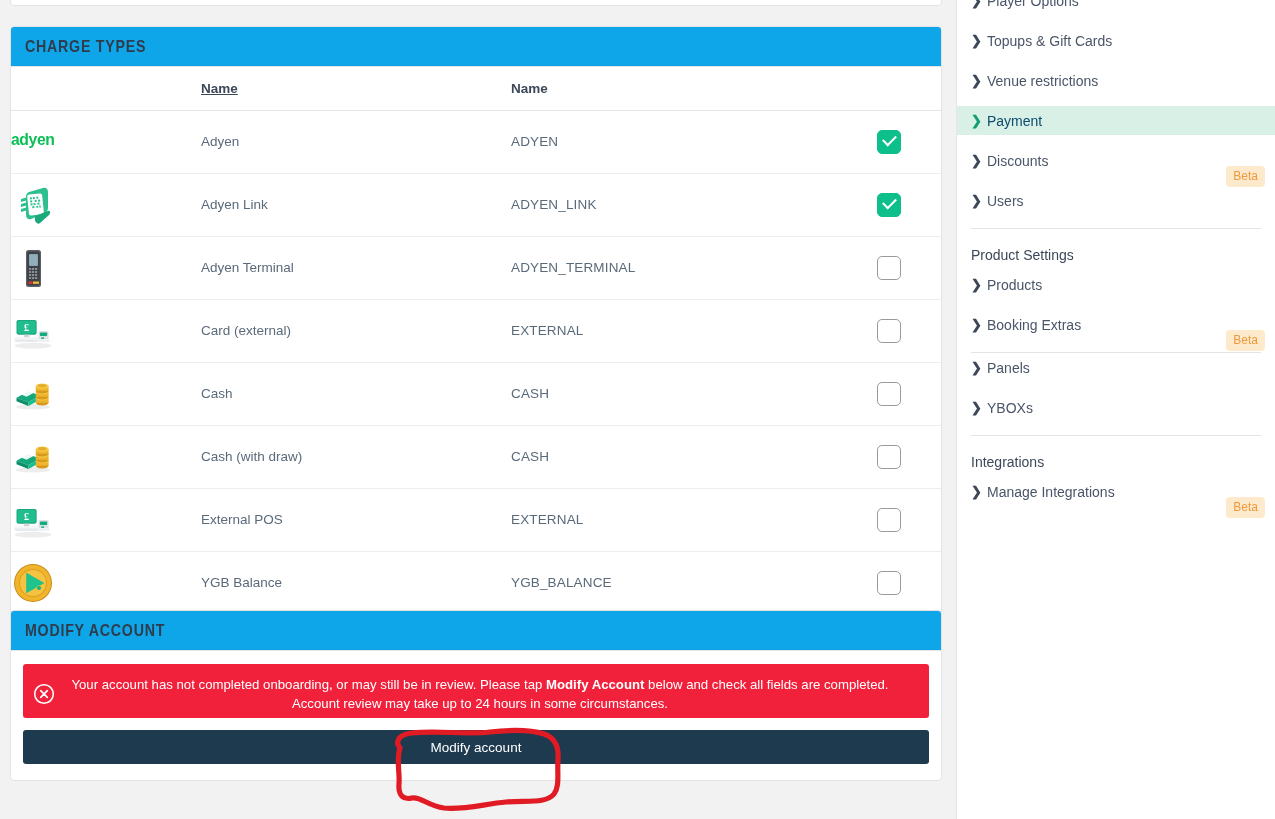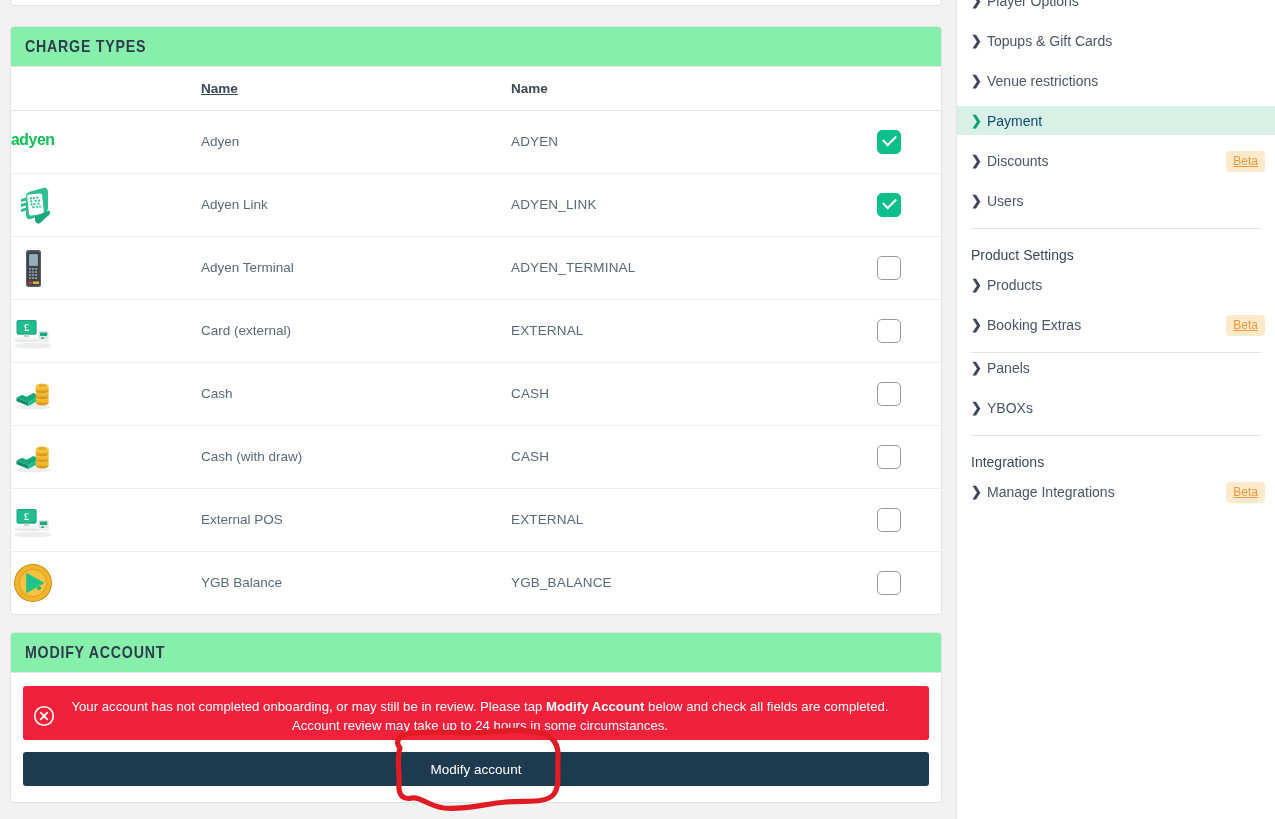--- a/index.html
+++ b/index.html
@@ -47,25 +47,25 @@
     position: absolute;
     left: 10px;
     width: 932px;
     background: #ffffff;
     border: 1px solid #e3e3e3;
     border-radius: 4px;
     overflow: hidden;
   }
 
   #card-charge-types { top: 26px; }
-  #card-modify-account { top: 632px; }
+  #card-modify-account { top: 610px; }
 
   .card-header {
     height: 40px;
-    background: #86efac;
+    background: #0ea5e9;
     border-bottom: 1px solid #e6e6e6;
     display: flex;
     align-items: center;
     padding: 0 14px;
   }
 
   .card-title {
     font-family: "Liberation Sans Narrow", "Liberation Sans", sans-serif;
     font-size: 16.5px;
     font-weight: bold;
@@ -232,28 +232,27 @@
     white-space: nowrap;
   }
   .nav-row.active .nav-label {
     color: #0c4a6e;
     font-weight: normal;
   }
 
   .badge-beta {
     position: absolute;
     right: 10px;
-    top: 5px;
+    top: 20px;
     background: #fdeacd;
     color: #f0993a;
     font-size: 12px;
     line-height: 1;
     padding: 4px 7px 5px 7px;
     border-radius: 4px;
-    text-decoration: underline;
   }
 
   .nav-gap-top { margin-top: 11px; }
 
   .nav-divider {
     height: 1px;
     background: #e4e4e4;
     margin: 13px 14px 0 14px;
   }
 

